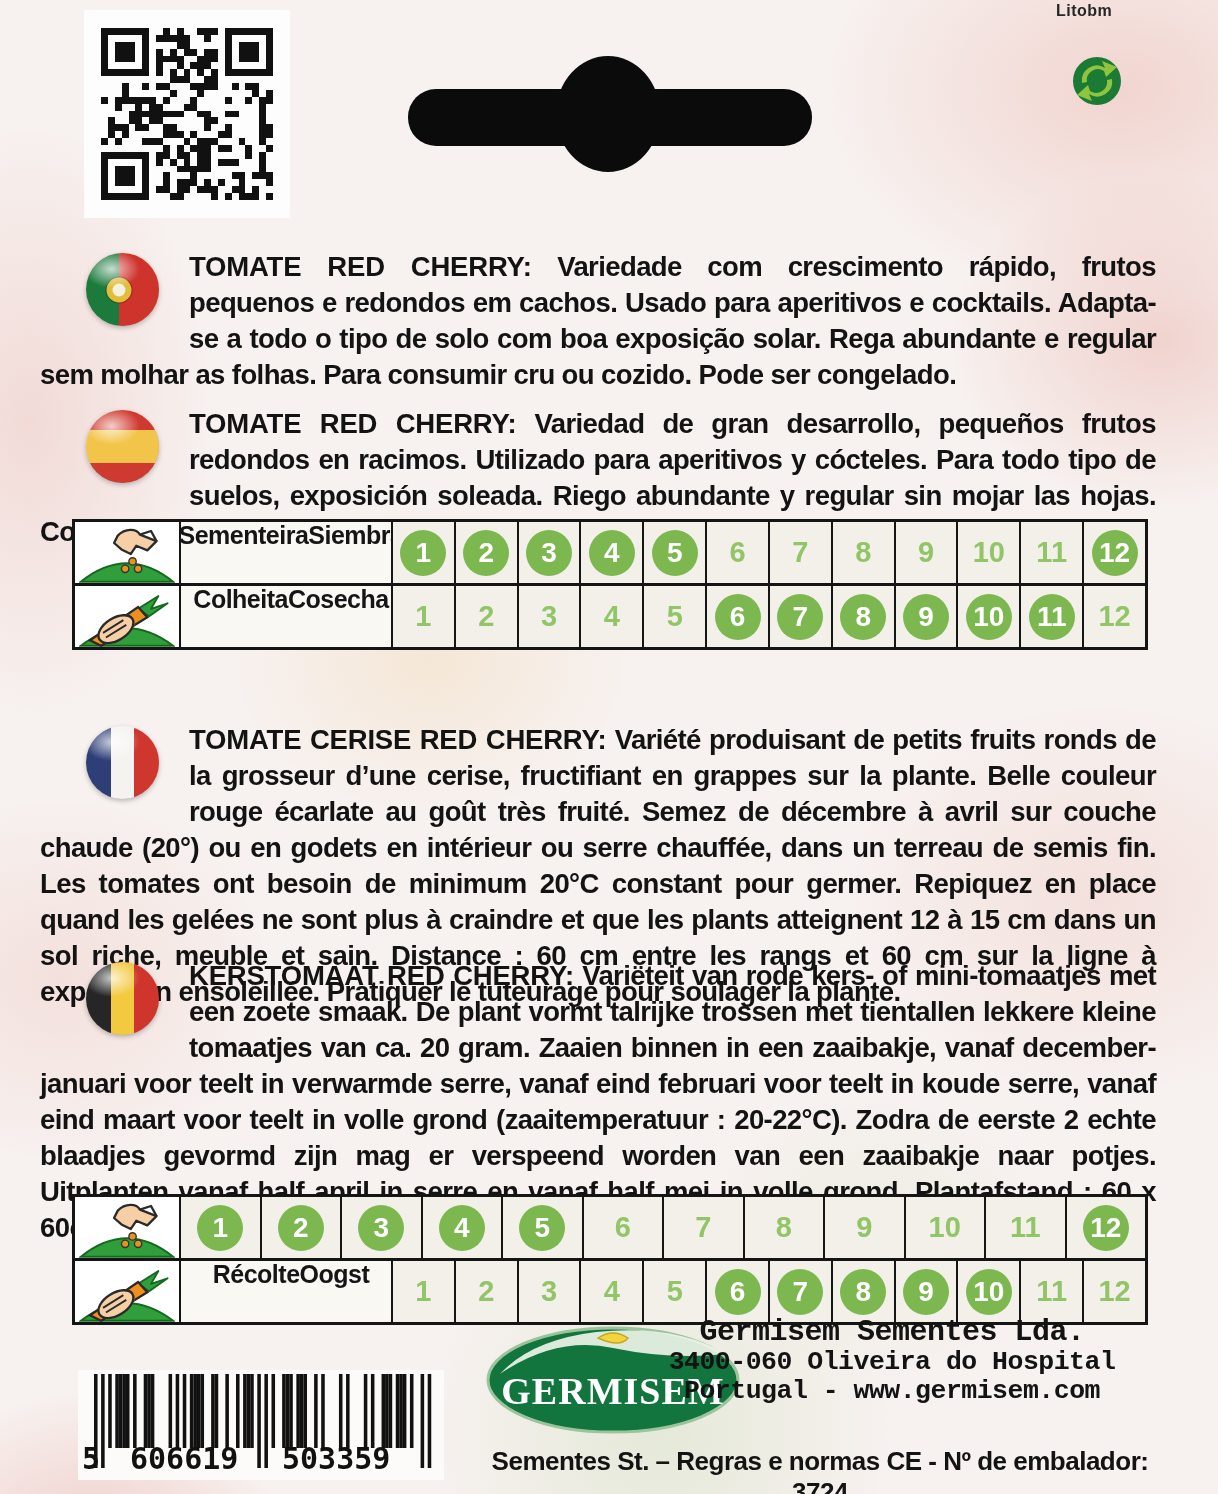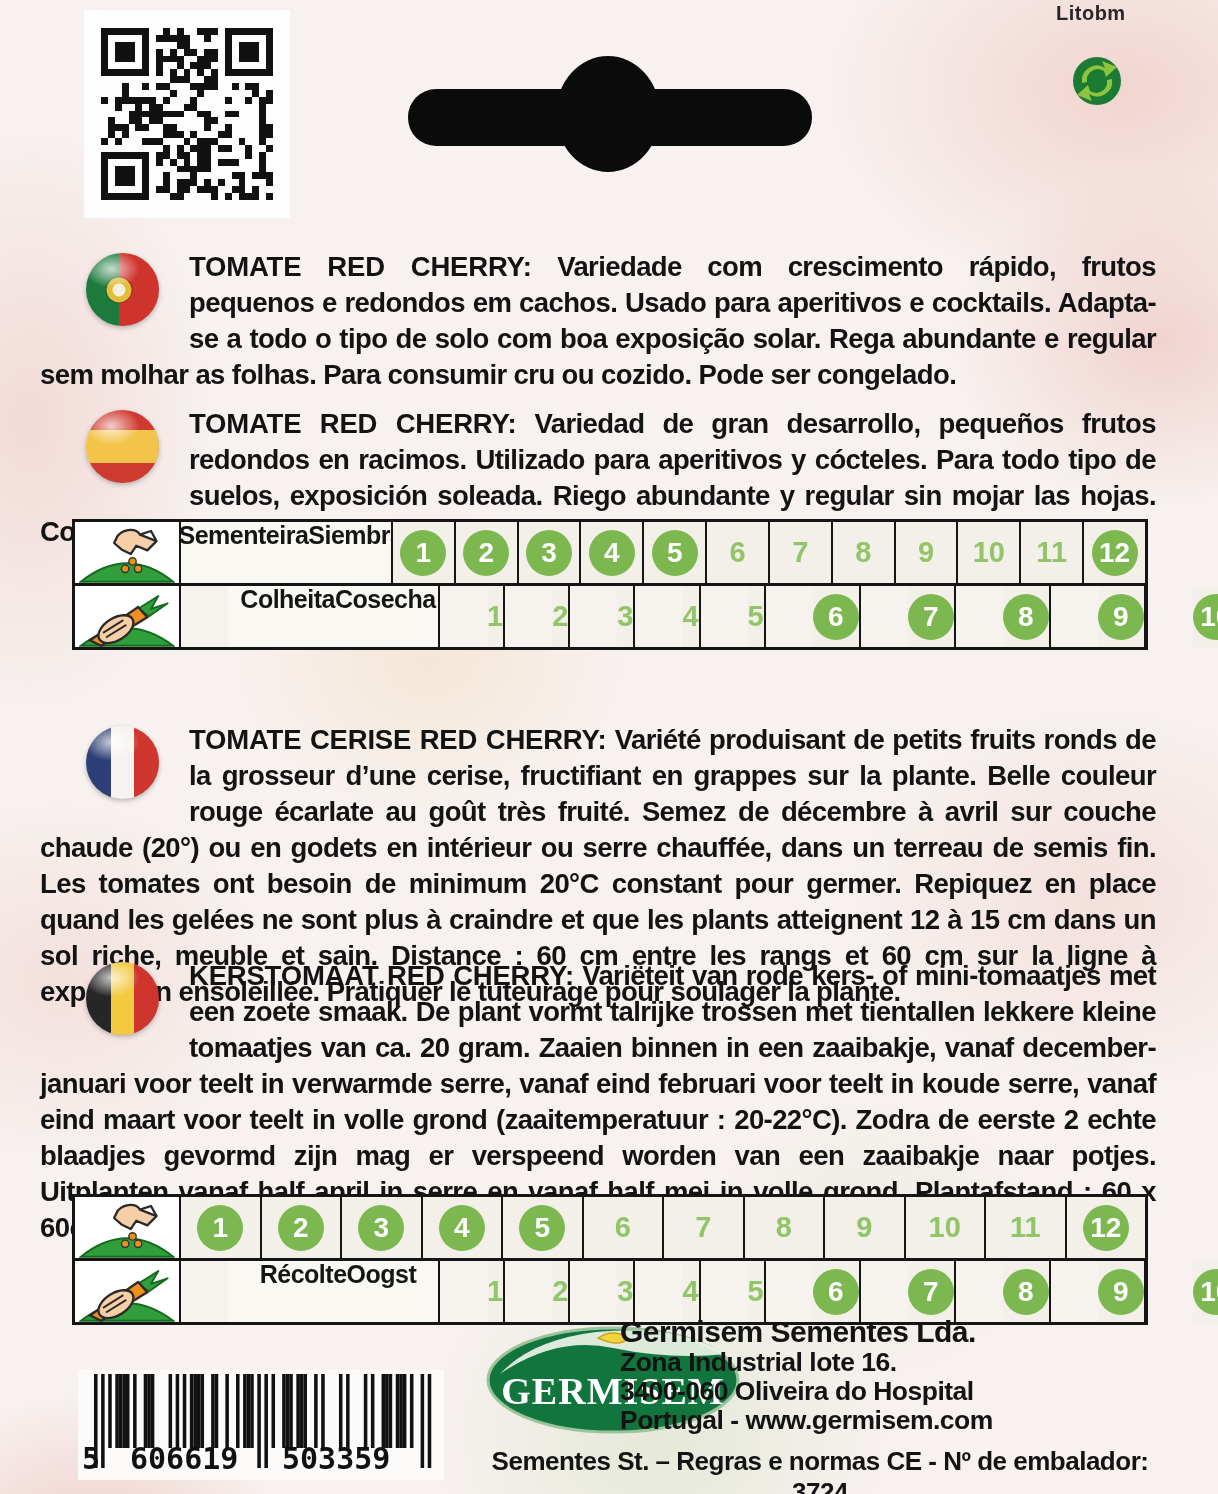--- a/index.html
+++ b/index.html
@@ -15,53 +15,53 @@
       radial-gradient(280px 220px at 430px 660px, rgba(238,196,128,.22), transparent 70%),
       radial-gradient(320px 300px at 660px 1430px, rgba(186,214,164,.30), transparent 72%),
       radial-gradient(280px 240px at 90px 1560px, rgba(216,92,80,.25), transparent 70%),
       radial-gradient(240px 200px at 870px 1240px, rgba(196,220,170,.22), transparent 70%),
       #f7f1ef;
   }
   .abs{position:absolute;}
   
   .qr-box{left:84px;top:10px;width:206px;height:208px;background:#fdfdfd;display:flex;align-items:center;justify-content:center;}
   .hang-tab{left:404px;top:53px;}
-  .printer-mark{left:1056px;top:2px;font-size:20px;font-weight:bold;letter-spacing:.5px;color:#262626;}
+  .printer-mark{left:1056px;top:2px;font-size:16px;font-weight:bold;letter-spacing:.5px;color:#262626;}
   .green-dot{left:1072px;top:56px;}
   
   .para{left:40px;width:1116px;font-size:27.5px;line-height:36px;font-weight:bold;
         letter-spacing:-.6px;text-align:justify;color:#131313;}
   .para .lead{letter-spacing:-.2px;}
   .flag{float:left;width:73px;height:73px;border-radius:50%;position:relative;overflow:hidden;
         margin:4px 30px 24px 46px;
         box-shadow:inset -6px -10px 12px rgba(0,0,0,.30), inset 3px 5px 9px rgba(255,255,255,.35), 0 2px 5px rgba(0,0,0,.25);}
   .flag::after{content:'';position:absolute;inset:0;border-radius:50%;
         background:radial-gradient(ellipse 62% 42% at 35% 22%, rgba(255,255,255,.75), rgba(255,255,255,0) 62%);}
   .band{position:absolute;top:0;bottom:0;}
   .hband{position:absolute;left:0;right:0;}
   .pt-emblem{position:absolute;left:45%;top:50%;transform:translate(-50%,-50%);width:13px;height:13px;border-radius:50%;
         background:#f6f0df;border:6px solid #e2bd3a;box-shadow:0 0 0 1px rgba(0,0,0,.25);}
   
   .cal{left:72px;width:1070px;border:3px solid #151515;background:#f6f3ee;}
   .cal-row{display:flex;height:61px;align-items:stretch;}
-  .cal-row + .cal-row{border-top:3px solid #151515;gap:47px;}
+  .cal-row + .cal-row{border-top:3px solid #151515;}
   .cal-icon{width:104px;flex:0 0 104px;border-right:2px solid #151515;background:#fff;display:flex;align-items:flex-end;justify-content:center;overflow:hidden;}
   .cal-label{width:212px;flex:0 0 212px;border-right:2px solid #151515;background:#faf8f3;
         font-size:25px;line-height:27px;font-weight:bold;letter-spacing:-.5px;display:flex;flex-direction:row;justify-content:center;padding-left:10px;box-sizing:border-box;}
   .cal-month{flex:1;border-right:2px solid #151515;display:flex;align-items:center;justify-content:center;
         font-size:29px;font-weight:bold;color:#92c468;background:#f3f0ea;}
   .cal-month:last-child{border-right:none;}
   .month-badge{width:46px;height:46px;border-radius:50%;background:#7cb84f;color:#fff;display:flex;align-items:center;justify-content:center;font-size:28px;font-weight:bold;}
   
   .barcode-box{left:78px;top:1370px;width:366px;height:110px;background:#fcfbfa;}
   .barcode-digits{position:absolute;left:0;bottom:4px;width:100%;font-family:"DejaVu Sans Mono","Liberation Mono",monospace;
         font-size:30px;font-weight:bold;color:#111;}
   .bd{position:absolute;bottom:0;}
   .logo{left:486px;top:1326px;}
-  .address{left:620px;top:1316px;width:544px;text-align:left;font-weight:bold;letter-spacing:-.5px;color:#131313;}
+  .address{left:620px;top:1316px;width:544px;text-align:center;font-weight:bold;letter-spacing:-.5px;color:#131313;font-family:Liberation Mono, monospace;}
   .addr-main{font-size:30px;line-height:32px;}
   .addr-line{font-size:26.5px;line-height:29px;}
   .legal{left:462px;top:1446px;width:716px;text-align:center;font-size:26px;font-weight:bold;letter-spacing:-.5px;color:#131313;}
 </style>
 </head>
 <body>
 
 <div class="sheet">
 
   <div class="abs qr-box">
@@ -552,20 +552,19 @@
 
   <svg class="abs logo" width="254" height="108" viewBox="0 0 254 108">
     <ellipse cx="127" cy="54" rx="125" ry="52" fill="#12753d" stroke="#9cc49c" stroke-width="3"></ellipse>
     <path d="M14,48 Q70,10 127,22 Q185,34 240,28 Q190,-2 110,6 Q45,14 14,48 Z" fill="#eef4e8" opacity="0.92"></path>
     <path d="M112,12 q15,-10 30,0 q-8,10 -30,0 Z" fill="#f2d53c" stroke="#caa41e" stroke-width="1.5"></path>
     <text x="127" y="78" text-anchor="middle" font-family="Liberation Serif, DejaVu Serif, serif" font-size="38" font-weight="bold" letter-spacing="1" fill="#ffffff">GERMISEM</text>
   </svg>
 
   <div class="abs address">
     <div class="addr-main">Germisem Sementes Lda.</div>
-    <div class="addr-line">Zona Industrial lote 16.</div>
     <div class="addr-line">3400-060 Oliveira do Hospital</div>
     <div class="addr-line">Portugal - www.germisem.com</div>
   </div>
 
   <div class="abs legal">Sementes St. – Regras e normas CE - Nº de embalador: 3724</div>
 
 </div>
 
 </body></html>

